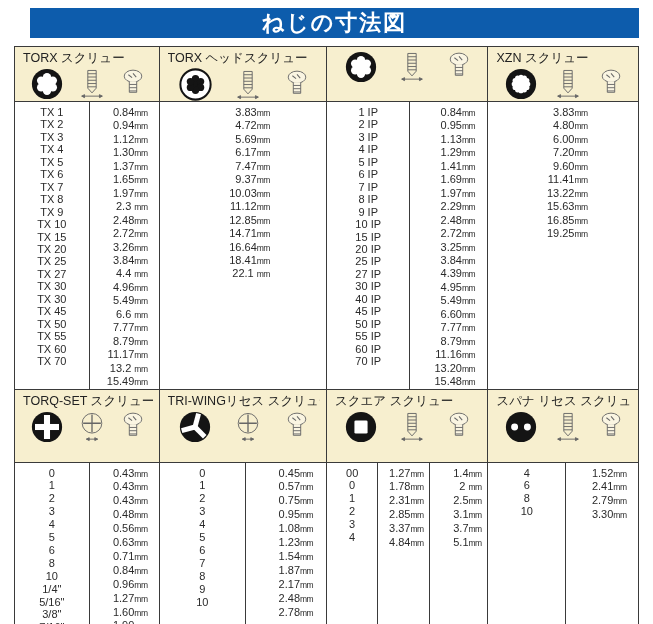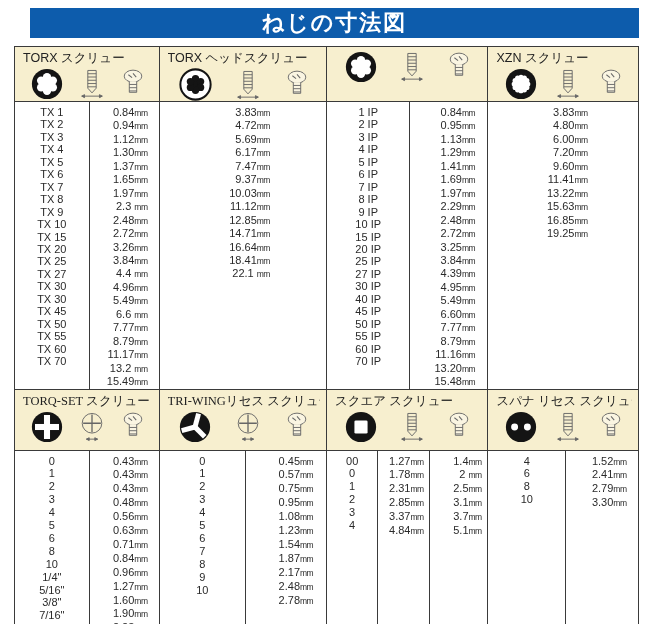--- a/index.html
+++ b/index.html
@@ -18,21 +18,21 @@
   }
   .trow{display:grid;grid-template-columns:145fr 168fr 162fr 150fr;}
   .trow.top{border-bottom:1.6px solid #3a3a3a;}
   .section{display:flex;flex-direction:column;min-width:0;}
   .section:not(:last-child){border-right:1.4px solid #3a3a3a;}
   .sec-header{
     background:#f7efcf;border-bottom:1.4px solid #3a3a3a;
     padding:3px 6px 2px 8px;box-sizing:border-box;
   }
   .top .sec-header{height:55px;}
-  .bottom .sec-header{height:61px;font-family:Liberation Serif, serif;}
+  .bottom .sec-header{height:73px;}
   .sec-title{font-size:12.5px;font-weight:500;white-space:nowrap;overflow:hidden;}
   .sec-icons{display:flex;justify-content:space-around;align-items:center;margin-top:1px;}
   .icon{display:inline-flex;align-items:center;}
   .sec-data{display:flex;background:#fff;flex:1;box-sizing:border-box;padding-top:4px;}
   .top .sec-data{height:268px;justify-content:center;}
   .bottom .sec-data{height:185px;}
   .dcol{box-sizing:border-box;margin-top:-4px;padding-top:4px;}
   .dcol.n2.c0{width:52%;border-right:1px solid #3a3a3a;}
   .dcol.n2.c1{width:48%;}
   .dcol.n3.c0{width:32%;border-right:1px solid #3a3a3a;}

